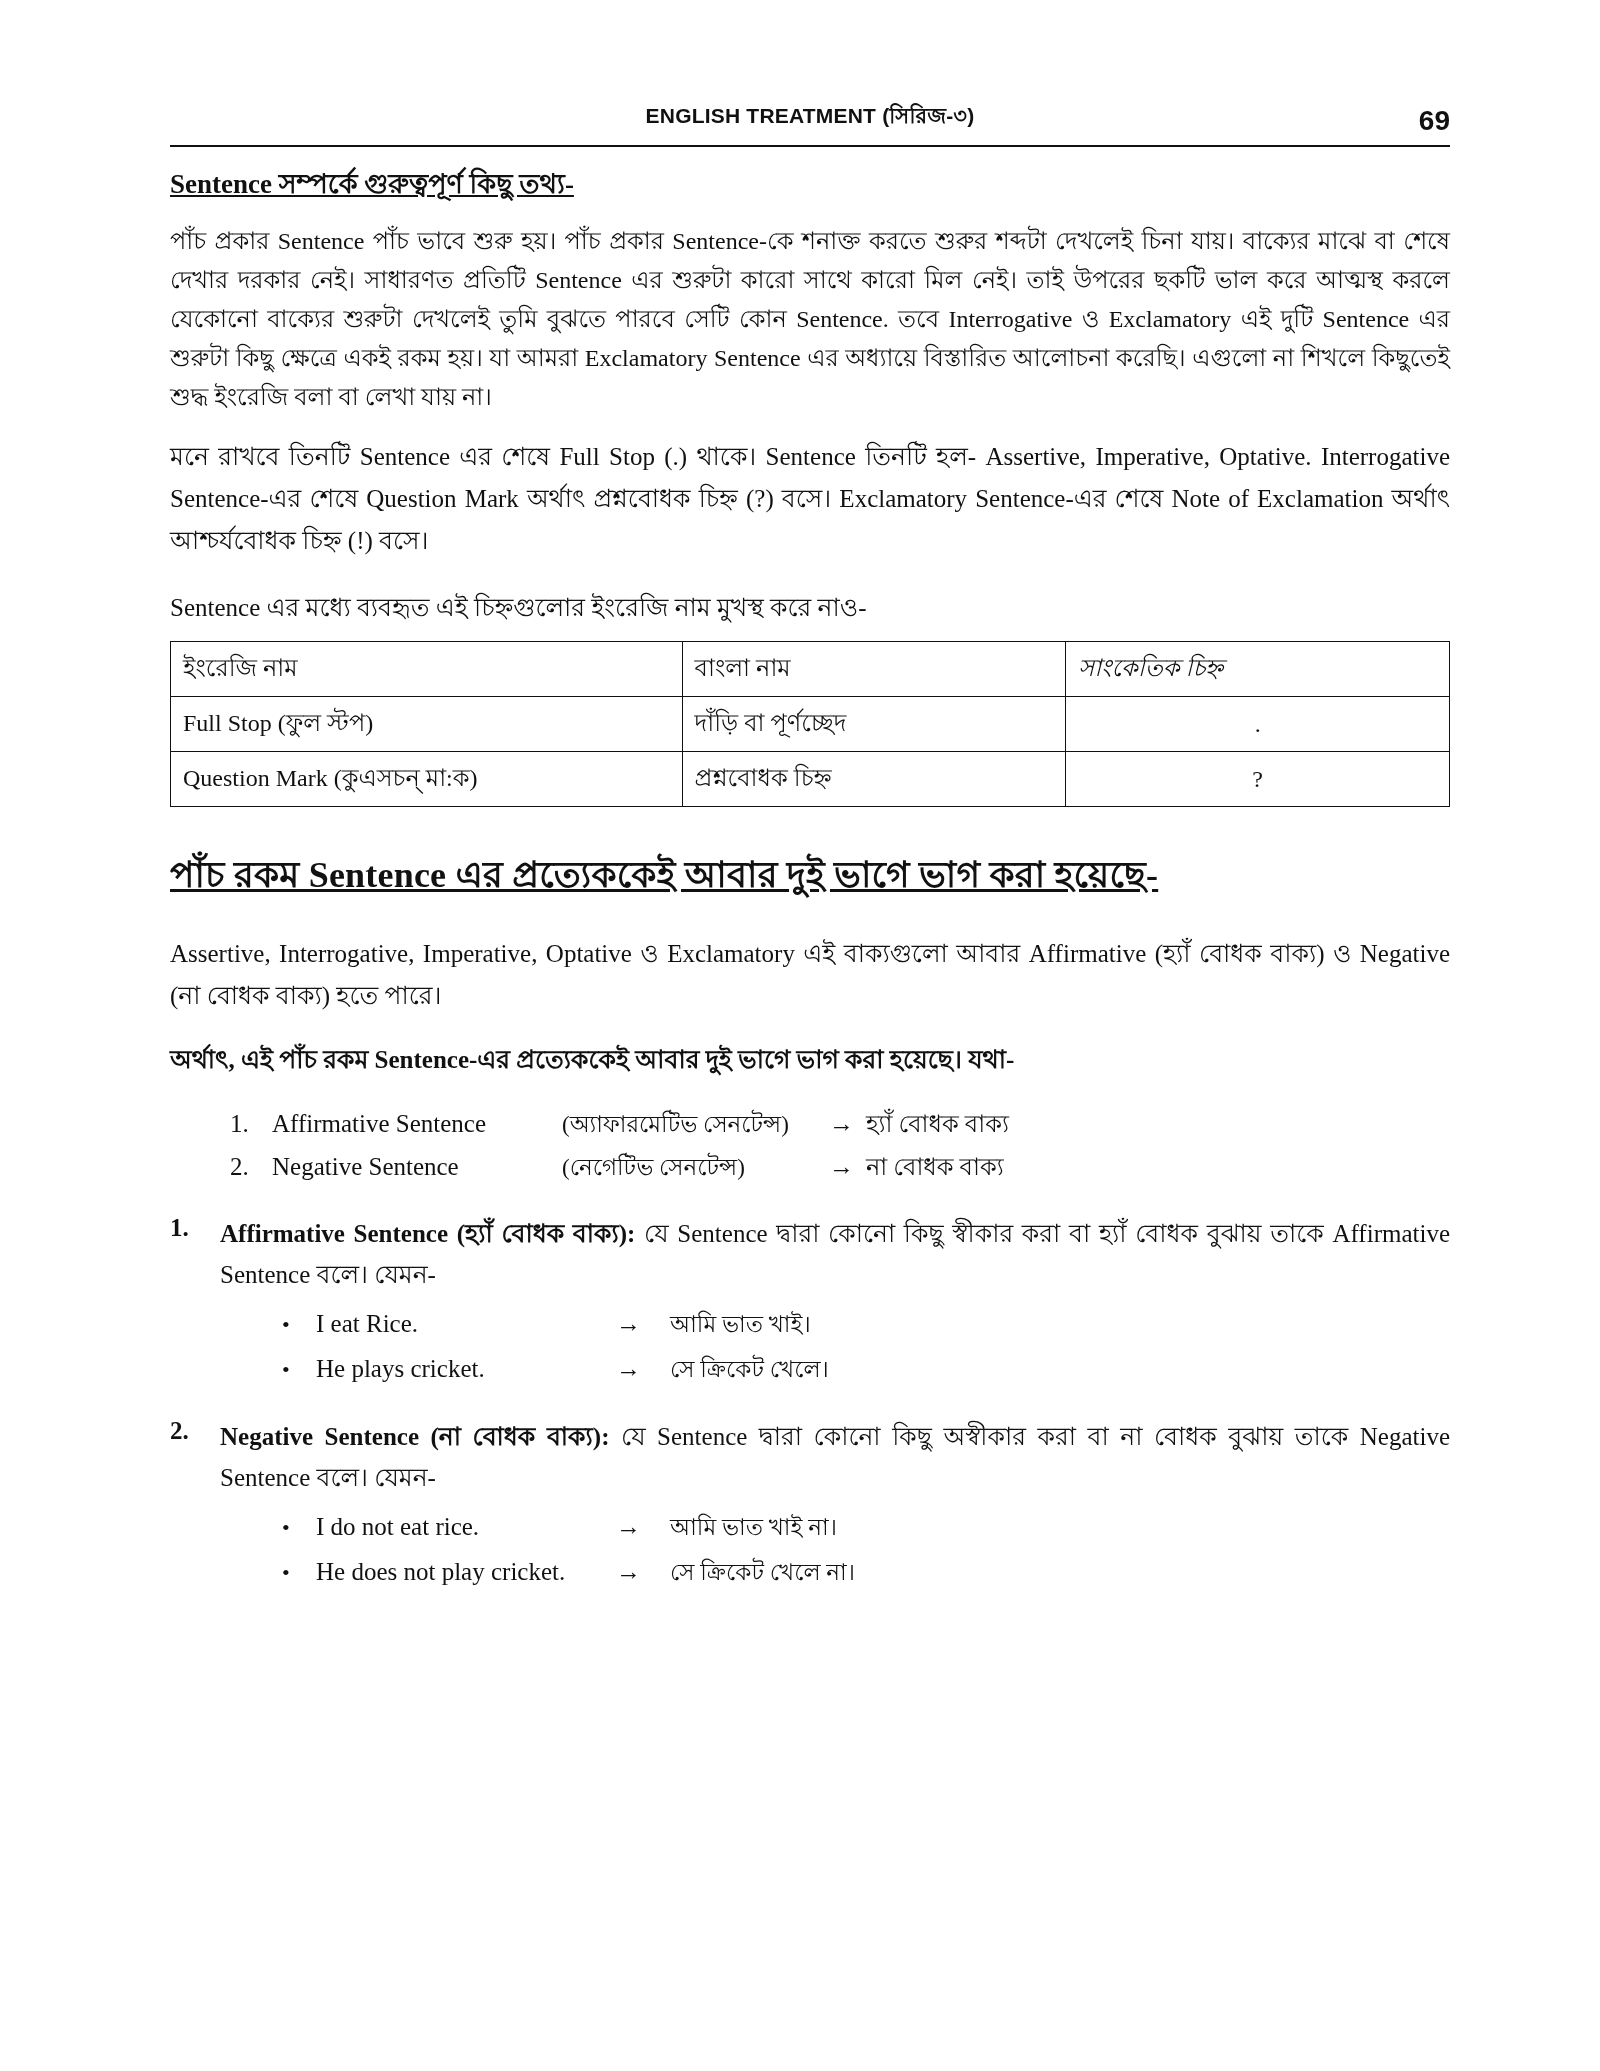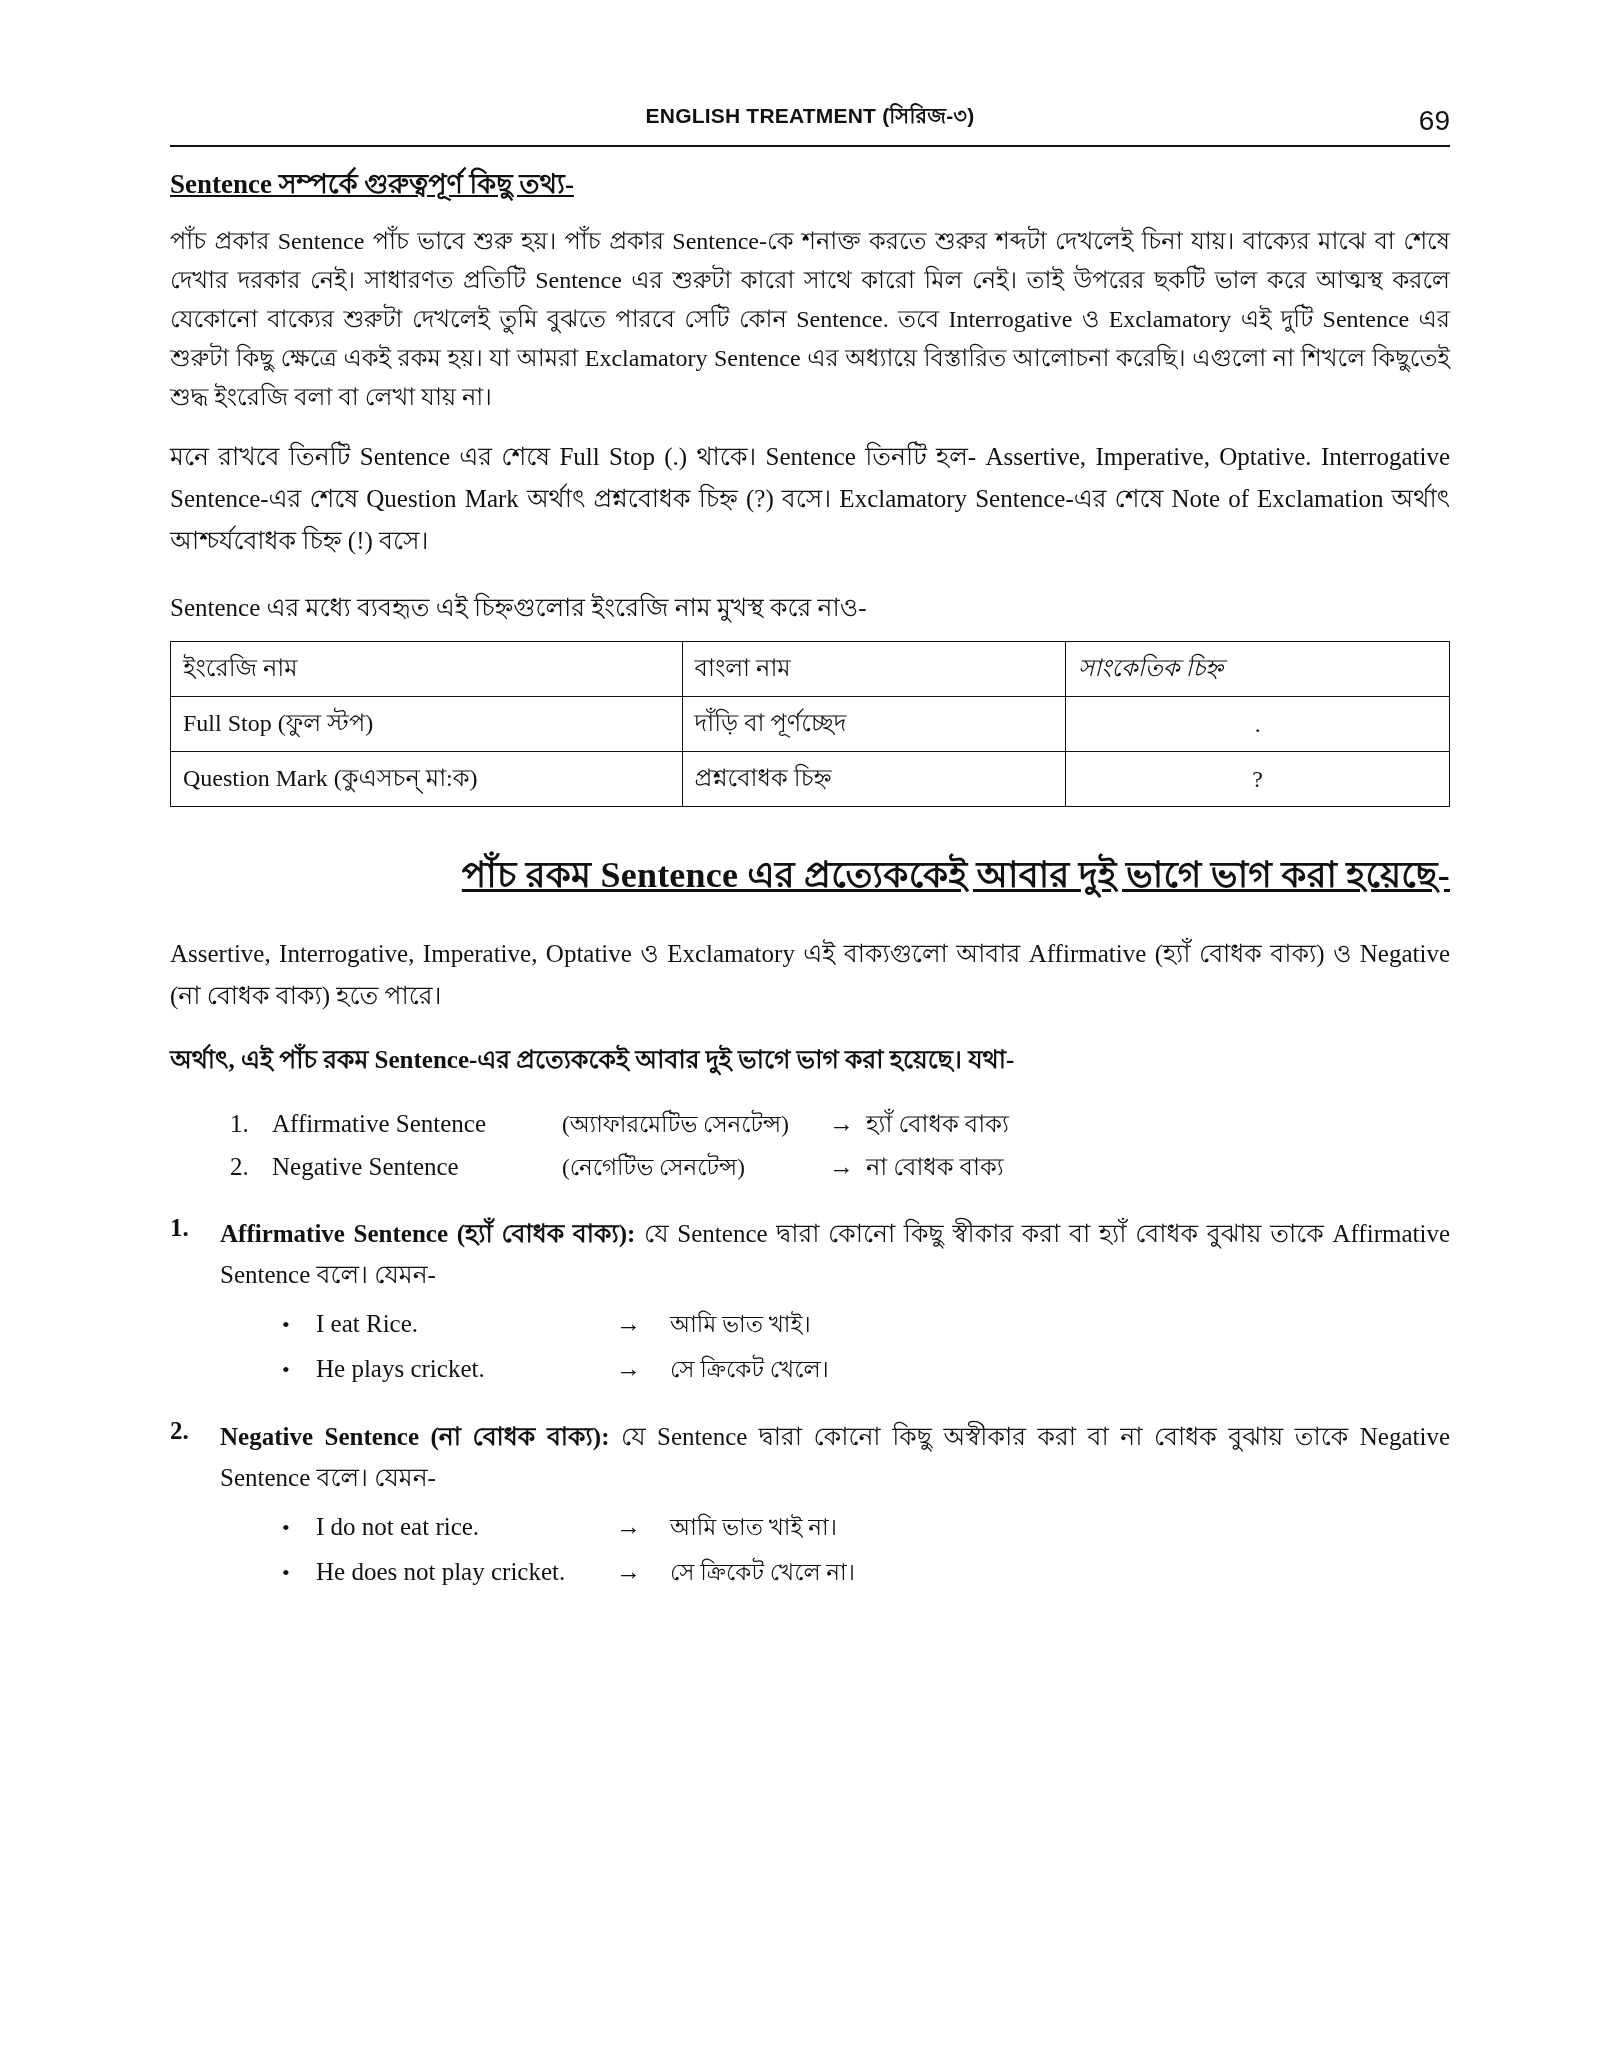--- a/index.html
+++ b/index.html
@@ -32,21 +32,21 @@
     font-family: "Liberation Sans", sans-serif;
     font-weight: bold;
     font-size: 21px;
     letter-spacing: 0.2px;
   }
   .header-page-number {
     position: absolute;
     right: 0;
     bottom: 8px;
     font-family: "Liberation Sans", sans-serif;
-    font-weight: normal;
+    font-weight: bold;
     font-size: 28px;
   }
   .rule {
     border-top: 2px solid #111;
     margin: 0 0 16px 0;
   }
   
   .section-title {
     font-size: 27px;
     font-weight: bold;
@@ -86,21 +86,21 @@
   table.sign-table .col-sign {
     text-align: center;
   }
   .col-a { width: 40%; }
   .col-b { width: 30%; }
   .col-c { width: 30%; font-style: italic; }
   
   .big-heading {
     font-size: 36px;
     font-weight: bold;
-    text-align: right;
+    text-align: left;
     text-decoration: underline;
     margin: 40px 0 26px 0;
     letter-spacing: 0.2px;
   }
   
   ol.plain-list {
     list-style: none;
     margin: 6px 0 10px 0;
     padding: 0 0 0 60px;
   }

